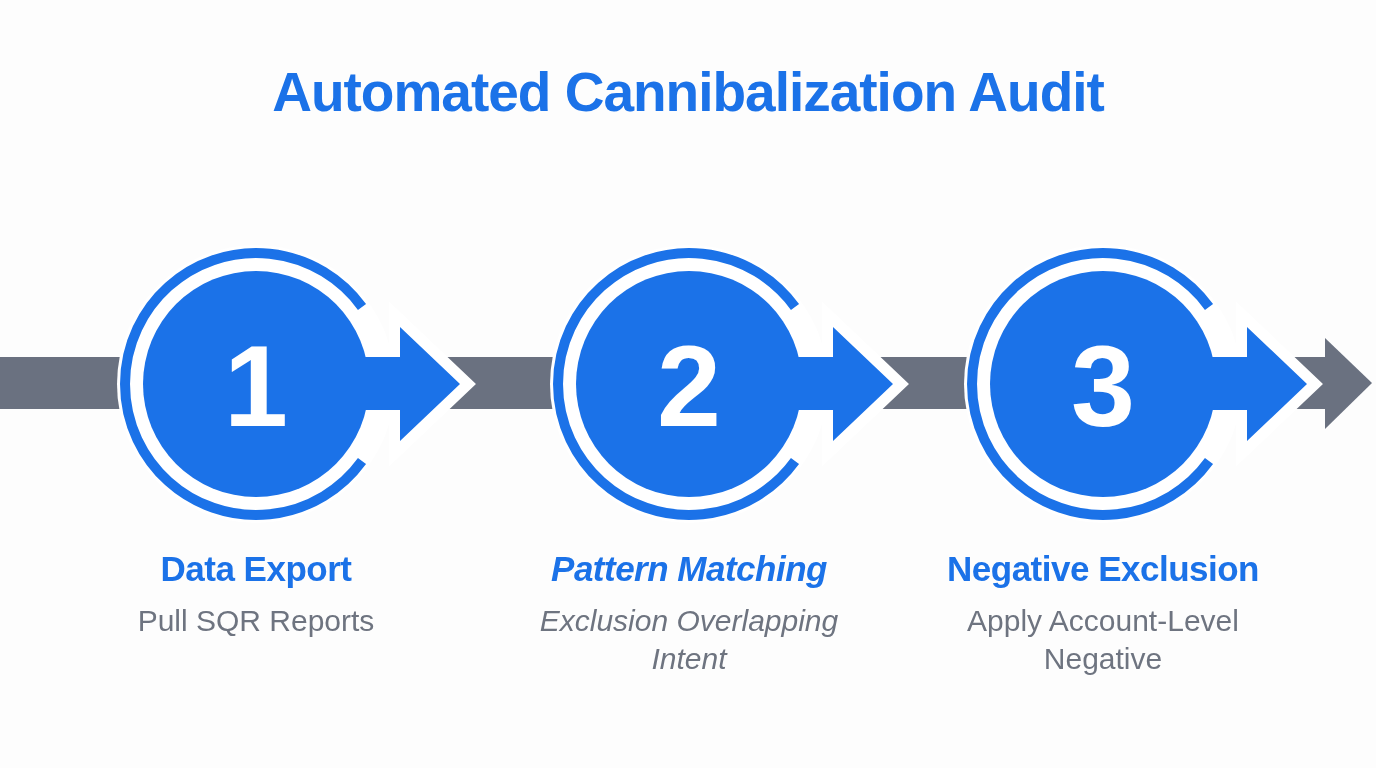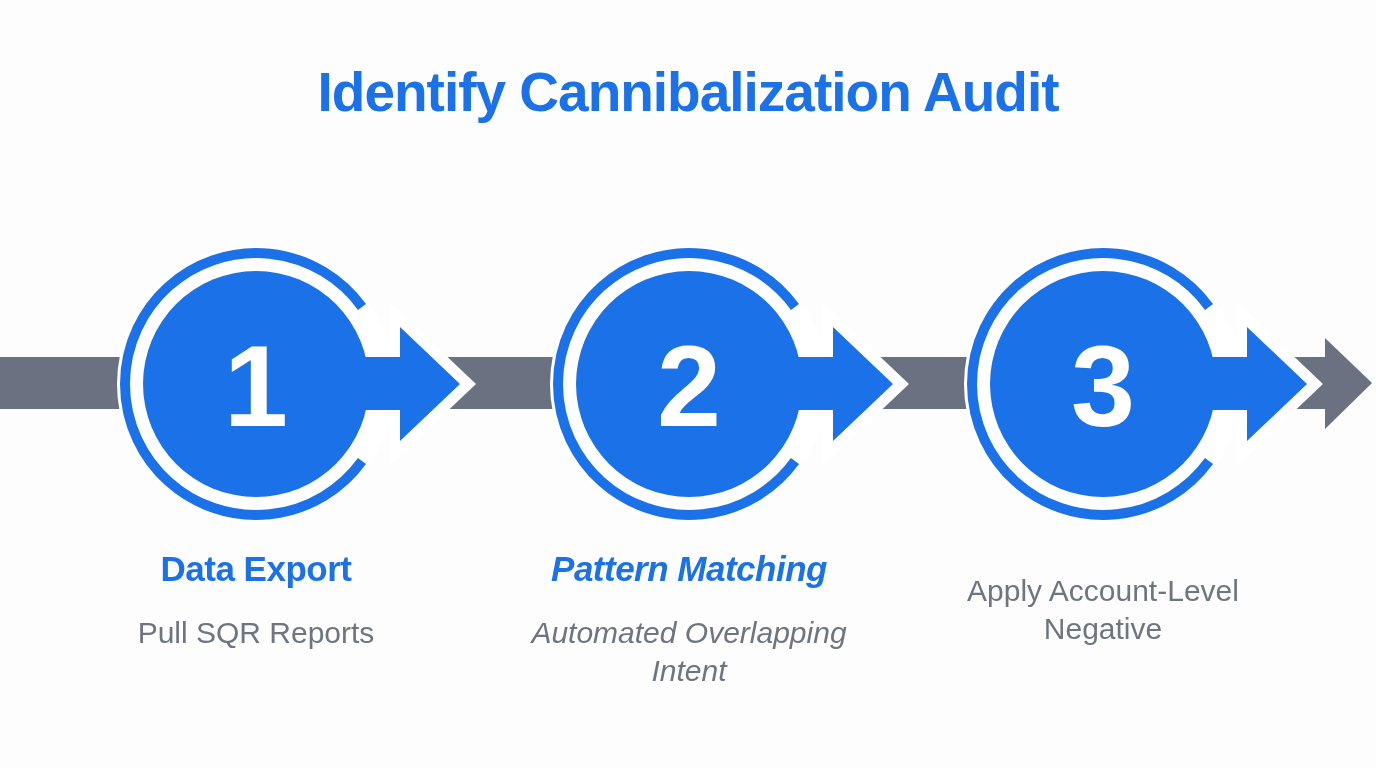--- a/index.html
+++ b/index.html
@@ -37,34 +37,34 @@
     text-anchor:middle;
   }
 
   .labels{position:absolute;top:0;left:0;width:1376px;height:768px;pointer-events:none;}
   .col{position:absolute;top:548px;width:360px;text-align:center;}
   .col .h{
     font-size:35px;font-weight:700;color:var(--accent);
     line-height:42px;letter-spacing:-0.5px;
   }
   .col .d{
-    margin-top:24px;
+    margin-top:12px;
     font-size:30px;font-weight:400;color:var(--desc);
     line-height:38px;
   }
   .col1{left:76px;}
   .col2{left:509px;font-style:italic;}
   .col3{left:923px;}
 </style>
 </head>
 <body>
 
 <div class="canvas">
 
-  <h1 class="title">Identify Cannibalization Audit</h1>
+  <h1 class="title">Automated Cannibalization Audit</h1>
 
   <svg class="diagram" width="1376" height="768" viewBox="0 0 1376 768">
 
     <rect class="bar-fill" x="0" y="357" width="1326" height="52"></rect>
     <polygon class="bar-fill" points="1325,338 1372,383 1325,429"></polygon>
 
     <g>
       <circle class="disc-white" cx="256" cy="384" r="139"></circle>
       <path class="ring" d="M 362 461 A 131 131 0 1 1 362 307"></path>
       <polygon class="arrow-outline" points="256,357 400,357 400,327 460,384 400,441 400,410 256,410"></polygon>
@@ -92,20 +92,21 @@
     </g>
   </svg>
 
   <div class="labels">
     <div class="col col1">
       <div class="h">Data Export</div>
       <div class="d">Pull SQR Reports</div>
     </div>
     <div class="col col2">
       <div class="h">Pattern Matching</div>
-      <div class="d">Automated Overlapping Intent</div>
+      <div class="d">Exclusion Overlapping Intent</div>
     </div>
     <div class="col col3">
+      <div class="h">Negative Exclusion</div>
       <div class="d">Apply Account-Level Negative</div>
     </div>
   </div>
 
 </div>
 
 </body></html>

